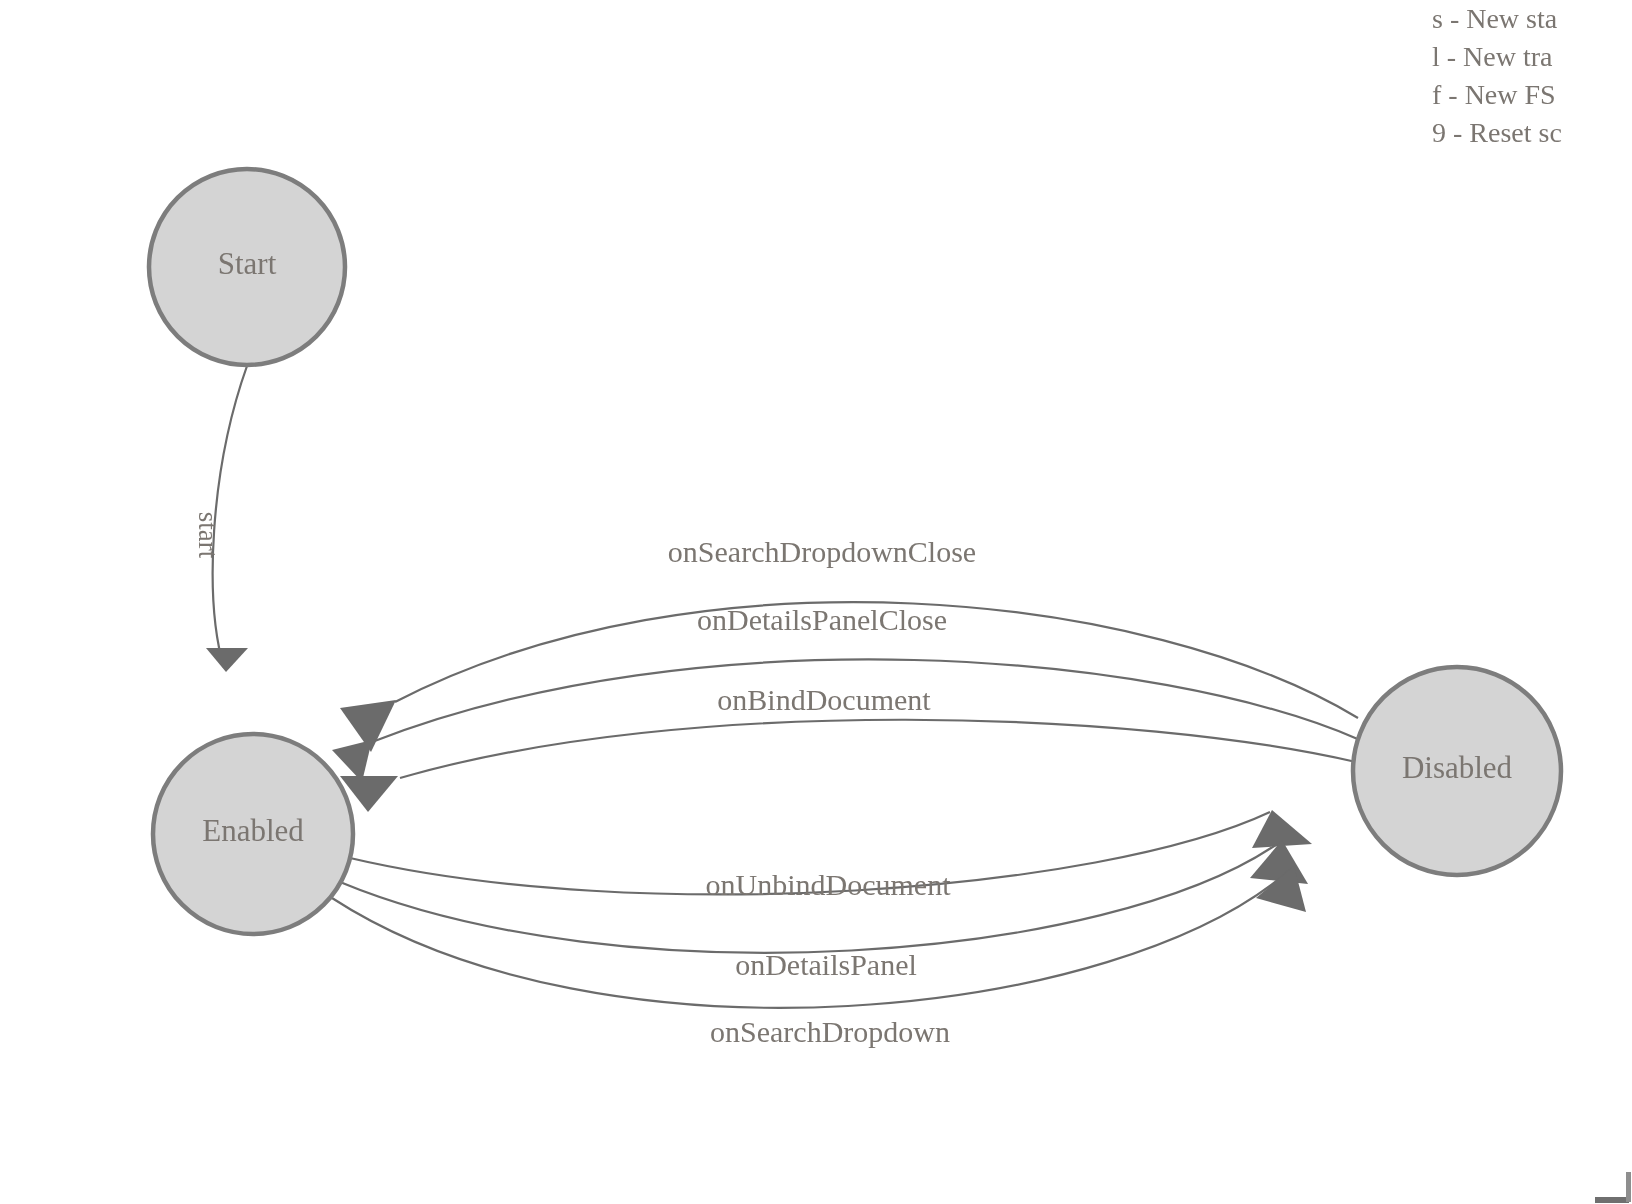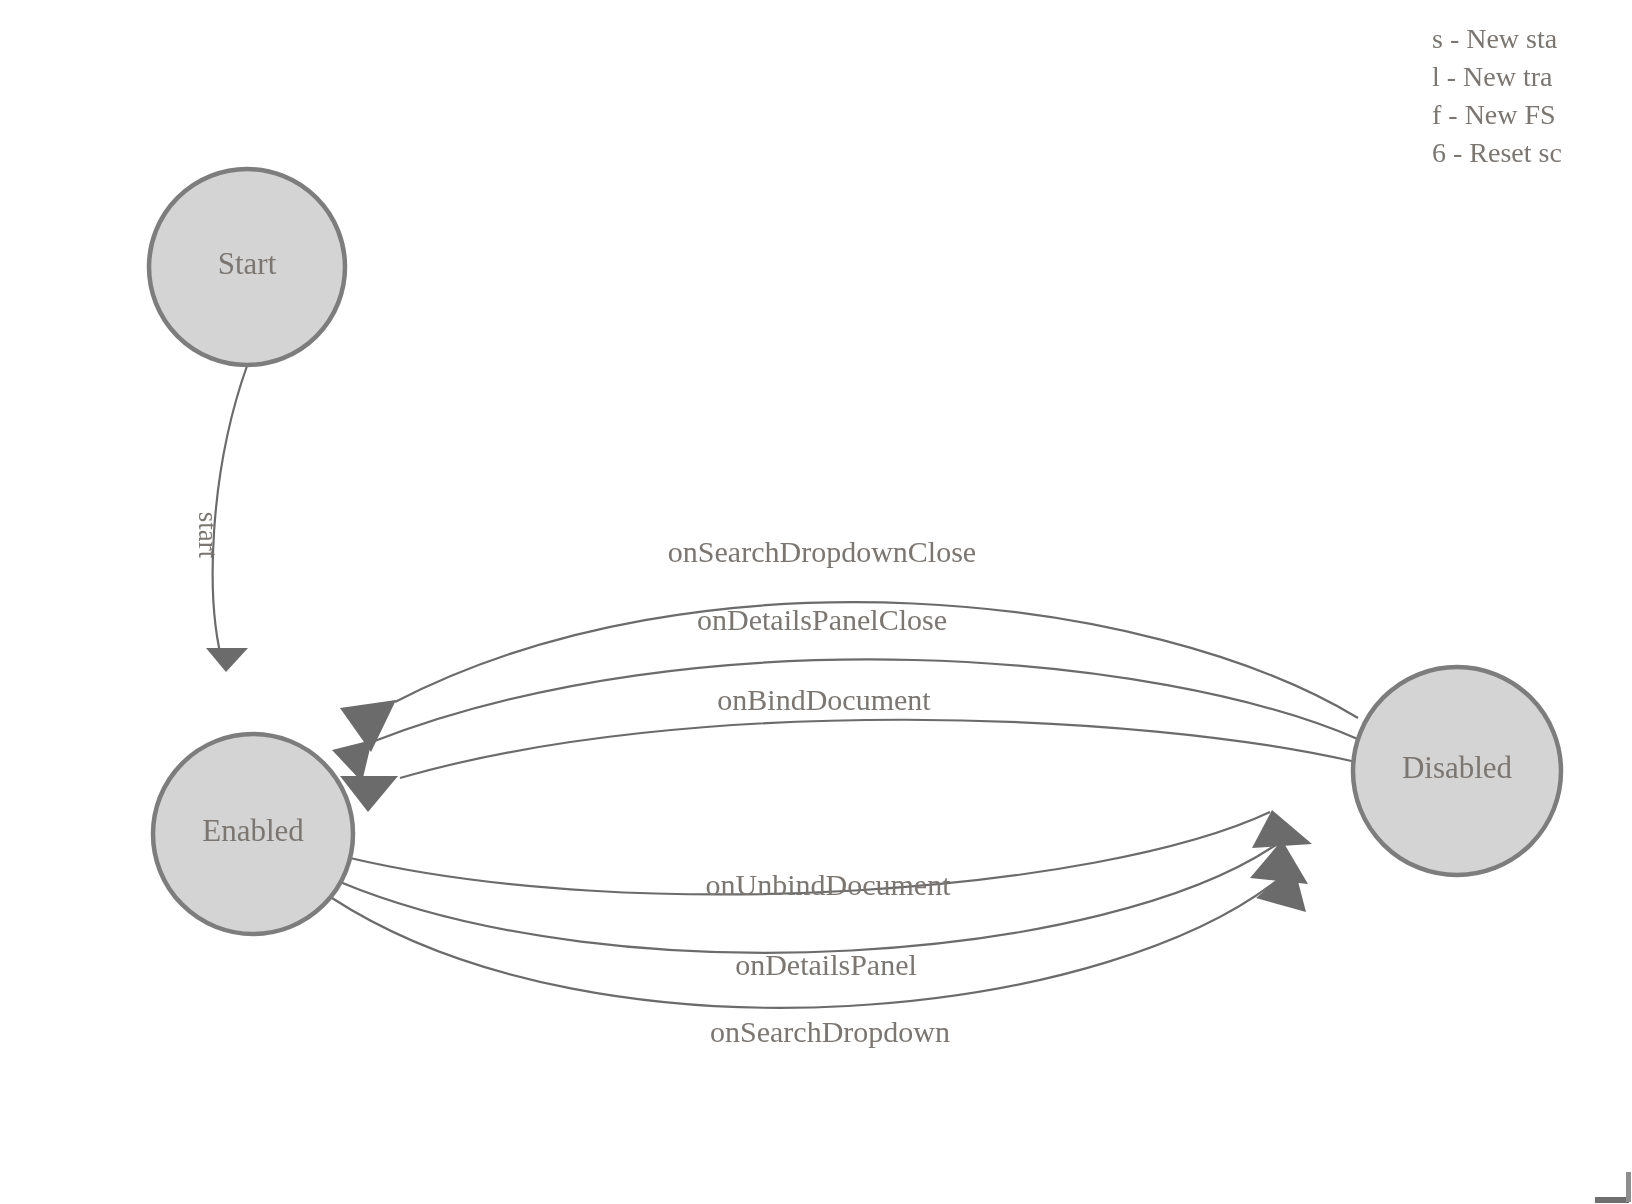--- a/index.html
+++ b/index.html
@@ -57,21 +57,21 @@
     fill: #7b7671;
     font-family: "Liberation Serif", "DejaVu Serif", serif;
     font-size: 27px;
     text-anchor: middle;
   }
   .help-overlay {
     position: absolute;
     top: 0;
     left: 1432px;
     width: 200px;
-    padding-top: 20px;
+    padding-top: 0;
     overflow: hidden;
     white-space: nowrap;
   }
   .help-line {
     color: #7b7671;
     font-family: "Liberation Serif", "DejaVu Serif", serif;
     font-size: 28px;
     line-height: 38px;
     white-space: nowrap;
   }
@@ -155,19 +155,19 @@
       <circle class="state-circle" cx="1457" cy="771" r="104"></circle>
       <text class="state-label" x="1457" y="771">Disabled</text>
     </g>
 
   </svg>
 
   <div class="help-overlay">
     <div class="help-line">s - New sta</div>
     <div class="help-line">l - New tra</div>
     <div class="help-line">f - New FS</div>
-    <div class="help-line">6 - Reset sc</div>
+    <div class="help-line">9 - Reset sc</div>
   </div>
 
   <div class="corner-rule-h"></div>
   <div class="corner-rule-v"></div>
 
 </div>
 
 </body></html>

